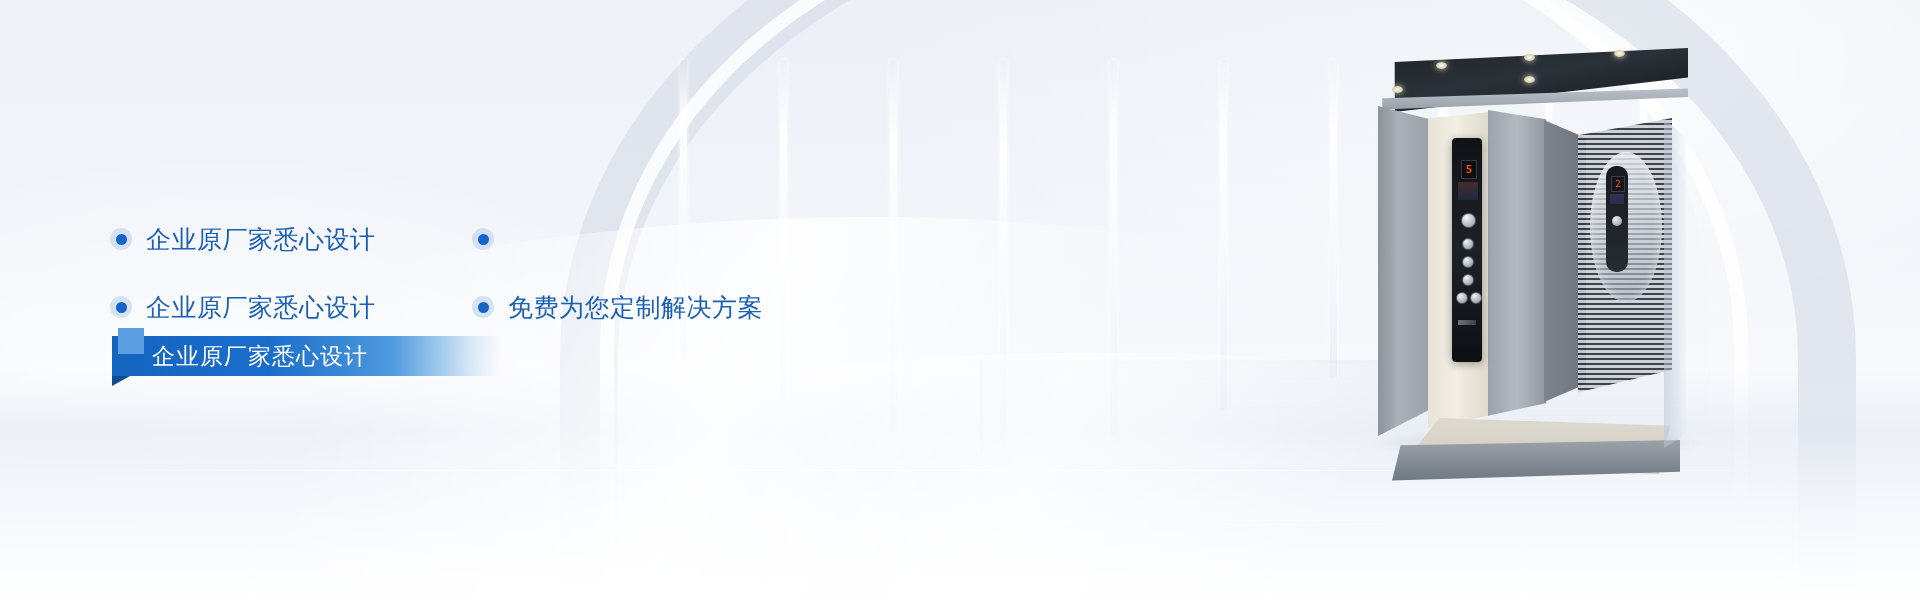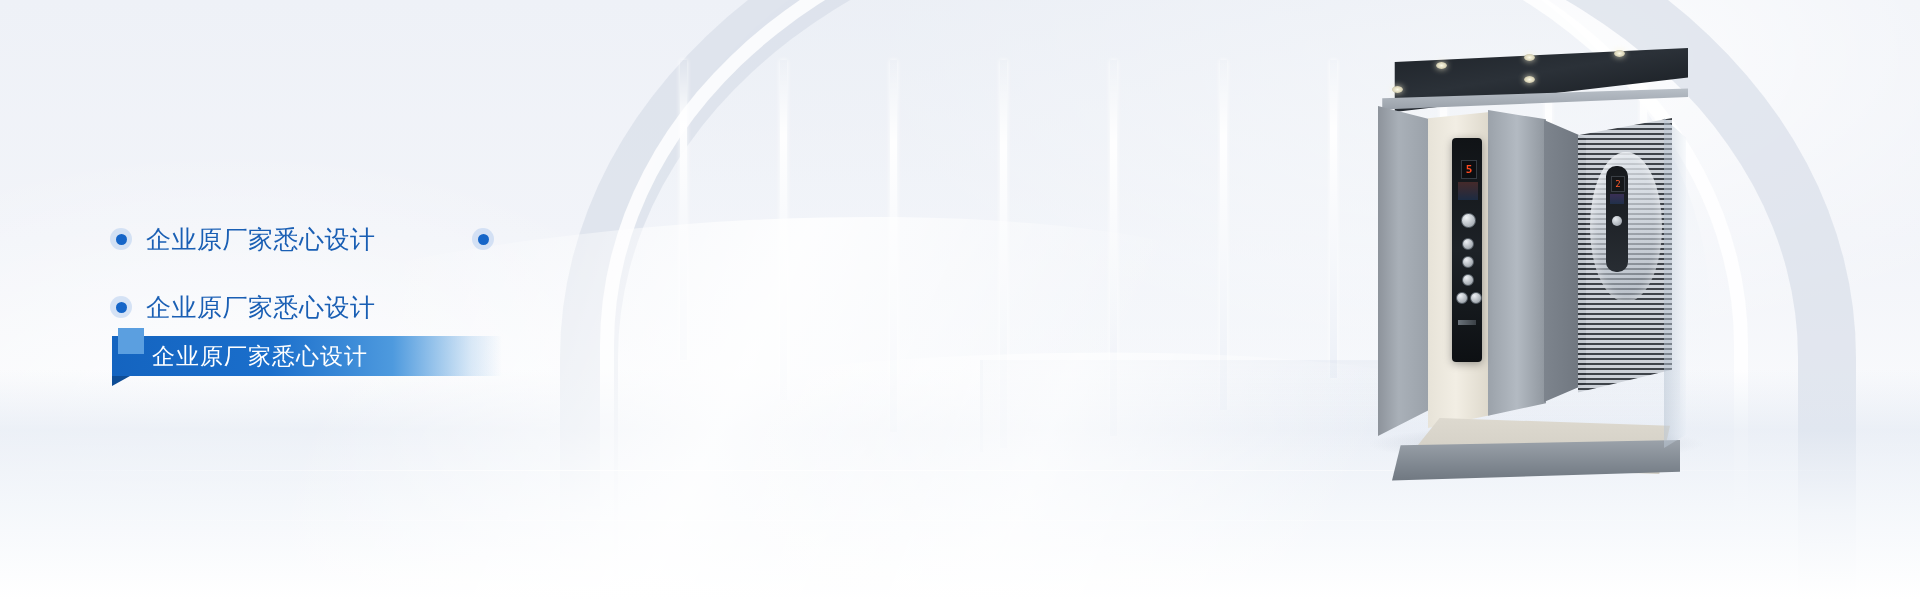--- a/index.html
+++ b/index.html
@@ -300,20 +300,26 @@
             </span>
         </div>
       </div>
       <div class="frow" style="margin-top:10px;">
         <div class="fitem col1">
           <span class="dot-wrap">
               <span class="dot"></span>
             </span>
           <span class="ftext">企业原厂家悉心设计</span>
         </div>
+        <div class="fitem">
+          <span class="dot-wrap">
+              <span class="dot"></span>
+            </span>
+          <span class="ftext">免费为您定制解决方案</span>
+        </div>
       </div>
     </div>
 
     <div class="tag">
       <span class="tag-notch"></span>
       <span class="tag-square"></span>
       <span class="tag-text">企业原厂家悉心设计</span>
     </div>
   </div>
 

